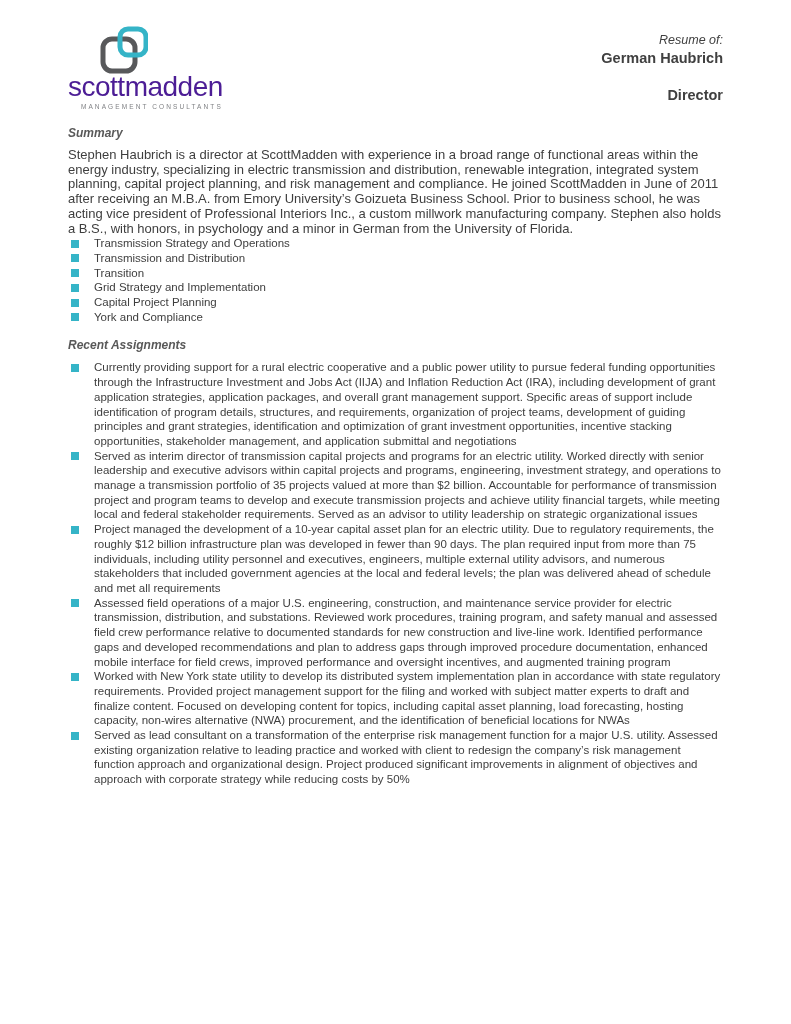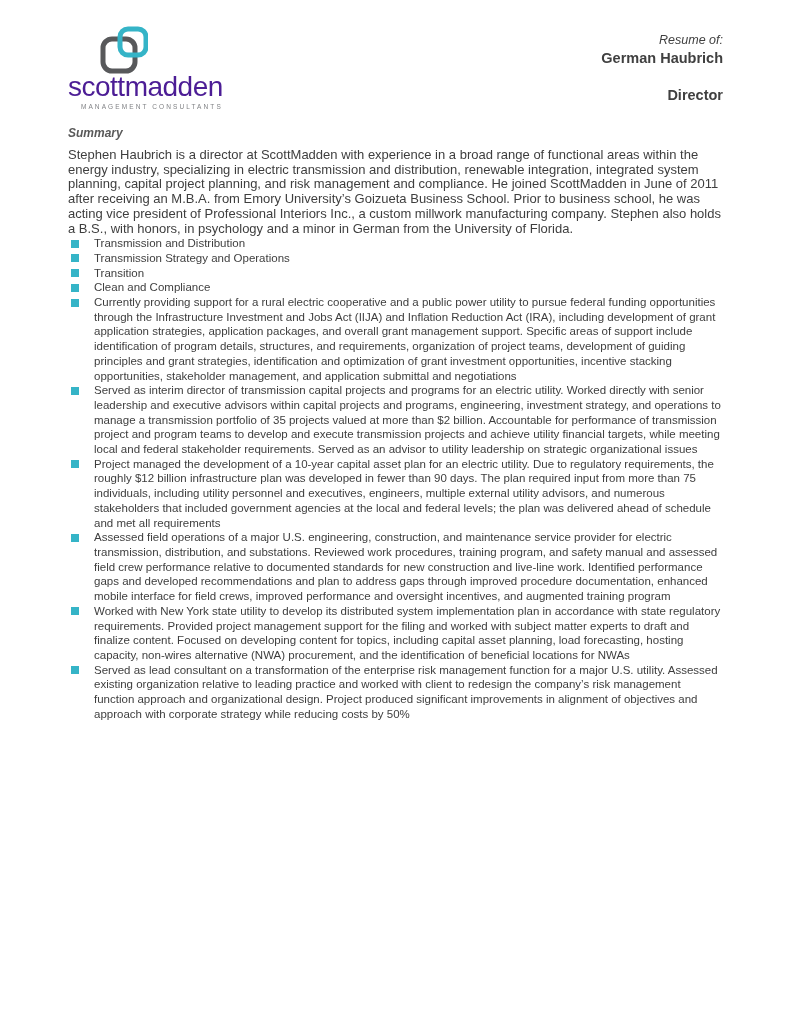--- a/index.html
+++ b/index.html
@@ -103,26 +103,29 @@
       <div class="person-title">Director</div>
     </div>
   </div>
 
   <div class="content">
 
     <div class="section-heading">Summary</div>
     <p class="body-text">Stephen Haubrich is a director at ScottMadden with experience in a broad range of functional areas within the energy industry, specializing in electric transmission and distribution, renewable integration, integrated system planning, capital project planning, and risk management and compliance. He joined ScottMadden in June of 2011 after receiving an M.B.A. from Emory University’s Goizueta Business School. Prior to business school, he was acting vice president of Professional Interiors Inc., a custom millwork manufacturing company. Stephen also holds a B.S., with honors, in psychology and a minor in German from the University of Florida.</p>
 
     <ul class="bullet-list">
+      <li><span class="bullet"></span><span>Transmission Strategy and Operations</span></li>
       <li><span class="bullet"></span><span>Transmission and Distribution</span></li>
-      <li><span class="bullet"></span><span>Transmission Strategy and Operations</span></li>
       <li><span class="bullet"></span><span>Transition</span></li>
-      <li><span class="bullet"></span><span>Clean and Compliance</span></li>
+      <li><span class="bullet"></span><span>Grid Strategy and Implementation</span></li>
+      <li><span class="bullet"></span><span>Capital Project Planning</span></li>
+      <li><span class="bullet"></span><span>York and Compliance</span></li>
     </ul>
 
+    <div class="section-heading">Recent Assignments</div>
     <ul class="bullet-list">
       <li><span class="bullet"></span><span>Currently providing support for a rural electric cooperative and a public power utility to pursue federal funding opportunities through the Infrastructure Investment and Jobs Act (IIJA) and Inflation Reduction Act (IRA), including development of grant application strategies, application packages, and overall grant management support. Specific areas of support include identification of program details, structures, and requirements, organization of project teams, development of guiding principles and grant strategies, identification and optimization of grant investment opportunities, incentive stacking opportunities, stakeholder management, and application submittal and negotiations</span></li>
       <li><span class="bullet"></span><span>Served as interim director of transmission capital projects and programs for an electric utility. Worked directly with senior leadership and executive advisors within capital projects and programs, engineering, investment strategy, and operations to manage a transmission portfolio of 35 projects valued at more than $2 billion. Accountable for performance of transmission project and program teams to develop and execute transmission projects and achieve utility financial targets, while meeting local and federal stakeholder requirements. Served as an advisor to utility leadership on strategic organizational issues</span></li>
       <li><span class="bullet"></span><span>Project managed the development of a 10-year capital asset plan for an electric utility. Due to regulatory requirements, the roughly $12 billion infrastructure plan was developed in fewer than 90 days. The plan required input from more than 75 individuals, including utility personnel and executives, engineers, multiple external utility advisors, and numerous stakeholders that included government agencies at the local and federal levels; the plan was delivered ahead of schedule and met all requirements</span></li>
       <li><span class="bullet"></span><span>Assessed field operations of a major U.S. engineering, construction, and maintenance service provider for electric transmission, distribution, and substations. Reviewed work procedures, training program, and safety manual and assessed field crew performance relative to documented standards for new construction and live-line work. Identified performance gaps and developed recommendations and plan to address gaps through improved procedure documentation, enhanced mobile interface for field crews, improved performance and oversight incentives, and augmented training program</span></li>
       <li><span class="bullet"></span><span>Worked with New York state utility to develop its distributed system implementation plan in accordance with state regulatory requirements. Provided project management support for the filing and worked with subject matter experts to draft and finalize content. Focused on developing content for topics, including capital asset planning, load forecasting, hosting capacity, non-wires alternative (NWA) procurement, and the identification of beneficial locations for NWAs</span></li>
       <li><span class="bullet"></span><span>Served as lead consultant on a transformation of the enterprise risk management function for a major U.S. utility. Assessed existing organization relative to leading practice and worked with client to redesign the company’s risk management function approach and organizational design. Project produced significant improvements in alignment of objectives and approach with corporate strategy while reducing costs by 50%</span></li>
     </ul>
 
   </div>

